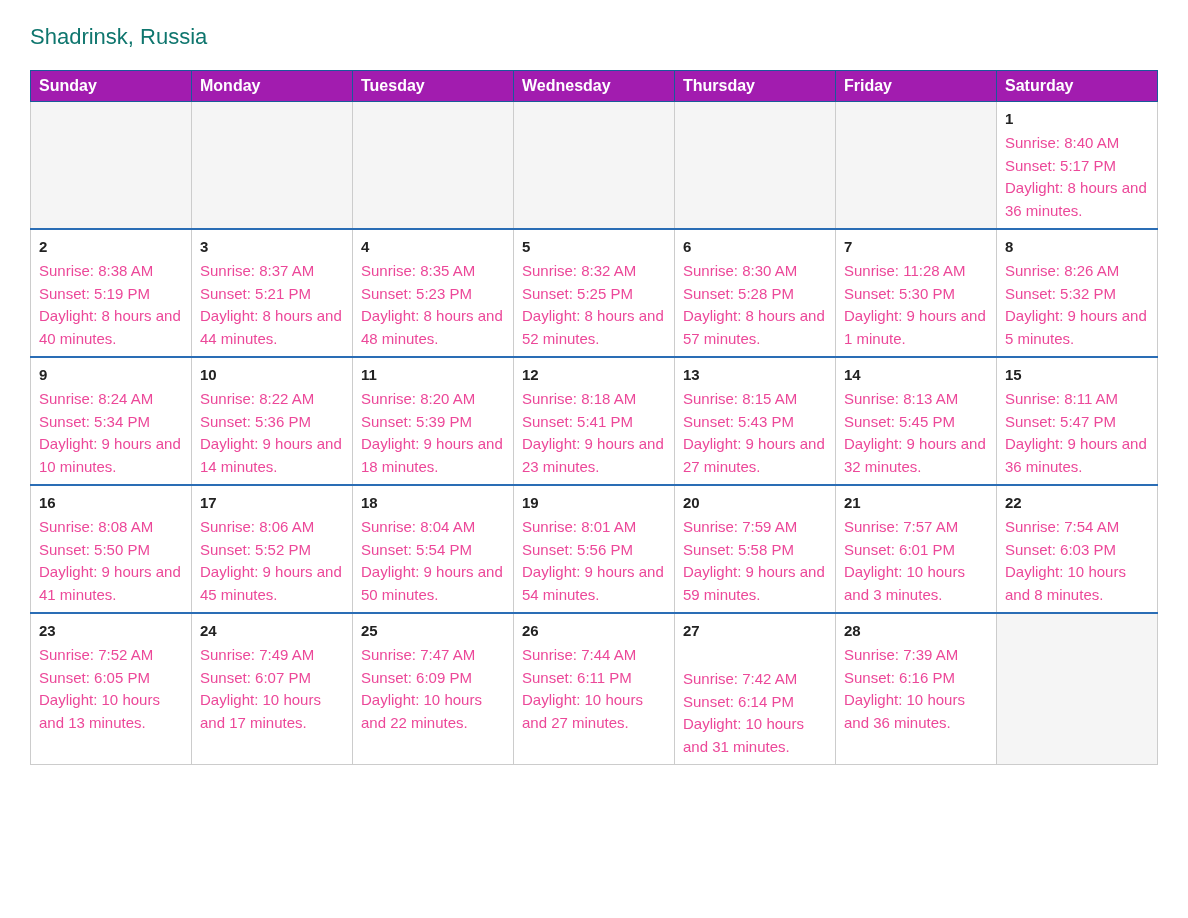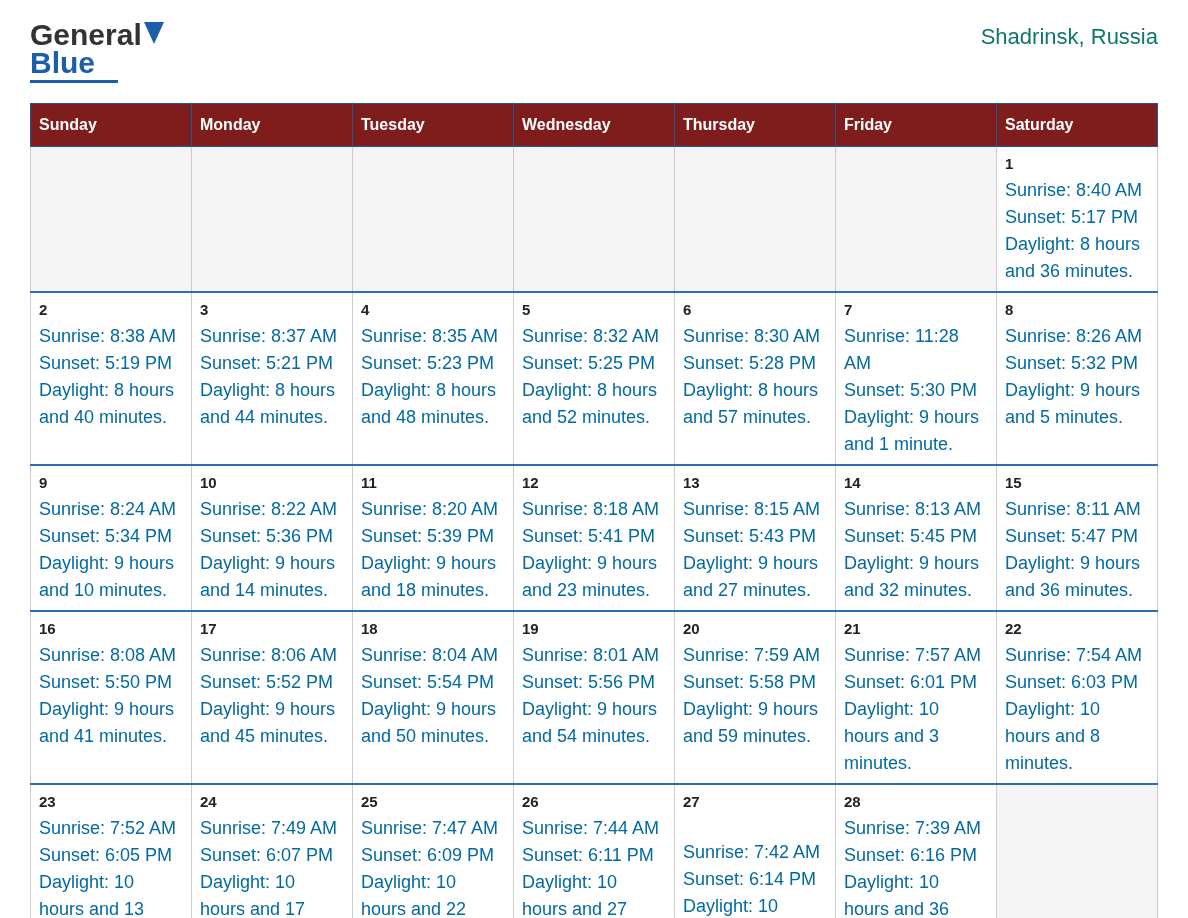--- a/index.html
+++ b/index.html
@@ -29,25 +29,25 @@
       font-size: 22px;
       color: #0f766e;
       margin-top: 4px;
     }
     .calendar {
       width: 100%;
       border-collapse: collapse;
       border: 1px solid #999;
     }
     .calendar th {
-      background: #7f1d1d;
+      background: #a21caf;
       color: #fff;
       font-size: 16px;
       font-weight: bold;
-      padding: 12px 8px;
+      padding: 6px 8px;
       text-align: left;
       border: 1px solid #1a5a9a;
     }
     .calendar td {
       vertical-align: top;
       border: 1px solid #ccc;
       padding: 6px 8px;
       width: 14.28%;
       min-height: 90px;
       font-size: 13px;
@@ -58,22 +58,22 @@
       background: #f5f5f5;
     }
     .day-num {
       font-size: 15px;
       font-weight: bold;
       color: #222;
       display: block;
       margin-bottom: 3px;
     }
     .day-info {
-      font-size: 18px;
-      color: #0369a1;
+      font-size: 15px;
+      color: #ec4899;
       line-height: 1.5;
     }
     .row-divider td {
       border-top: 2px solid #2a6db5;
     }
     .logo-text-general {
       font-size: 30px;
       font-weight: bold;
       color: #333;
     }
@@ -92,32 +92,20 @@
     .logo-underline {
       border-bottom: 3px solid #1a5fa8;
       width: 88px;
       margin-top: 2px;
     }
   </style>
 </head>
 <body>
 
 <div class="header">
-  <div class="logo-block">
-    <div class="logo-row1">
-      <span class="logo-text-general">General</span>
-      <svg width="20" height="22" viewBox="0 0 20 22" style="margin-bottom:4px; margin-left:2px;">
-        <polygon points="0,0 20,0 10,22" fill="#1a5fa8"></polygon>
-      </svg>
-    </div>
-    <div style="margin-top:-2px;">
-      <span class="logo-blue-part">Blue</span>
-    </div>
-    <div class="logo-underline"></div>
-  </div>
   <div class="title-area">
     <div class="subtitle">Shadrinsk, Russia</div>
   </div>
 </div>
 
 <table class="calendar">
   <thead>
     <tr>
       <th>Sunday</th>
       <th>Monday</th>

